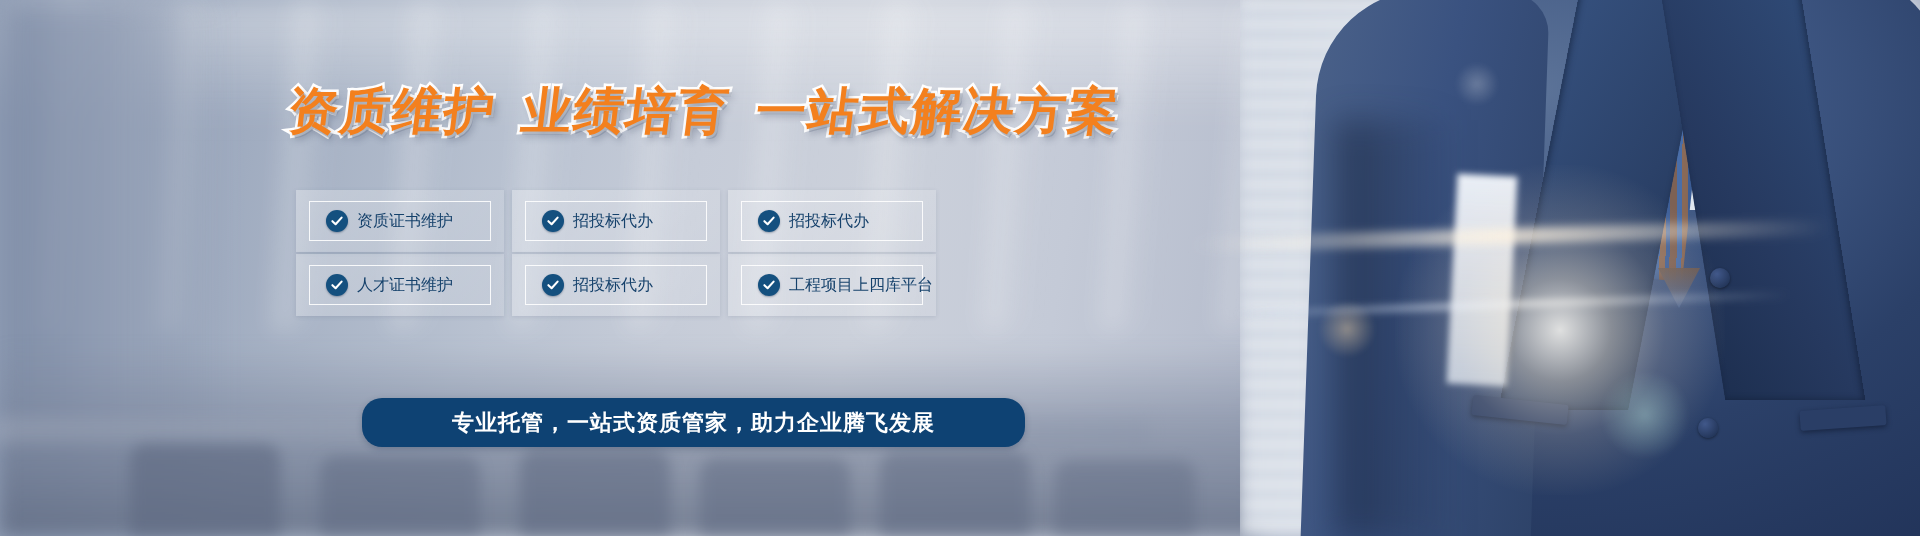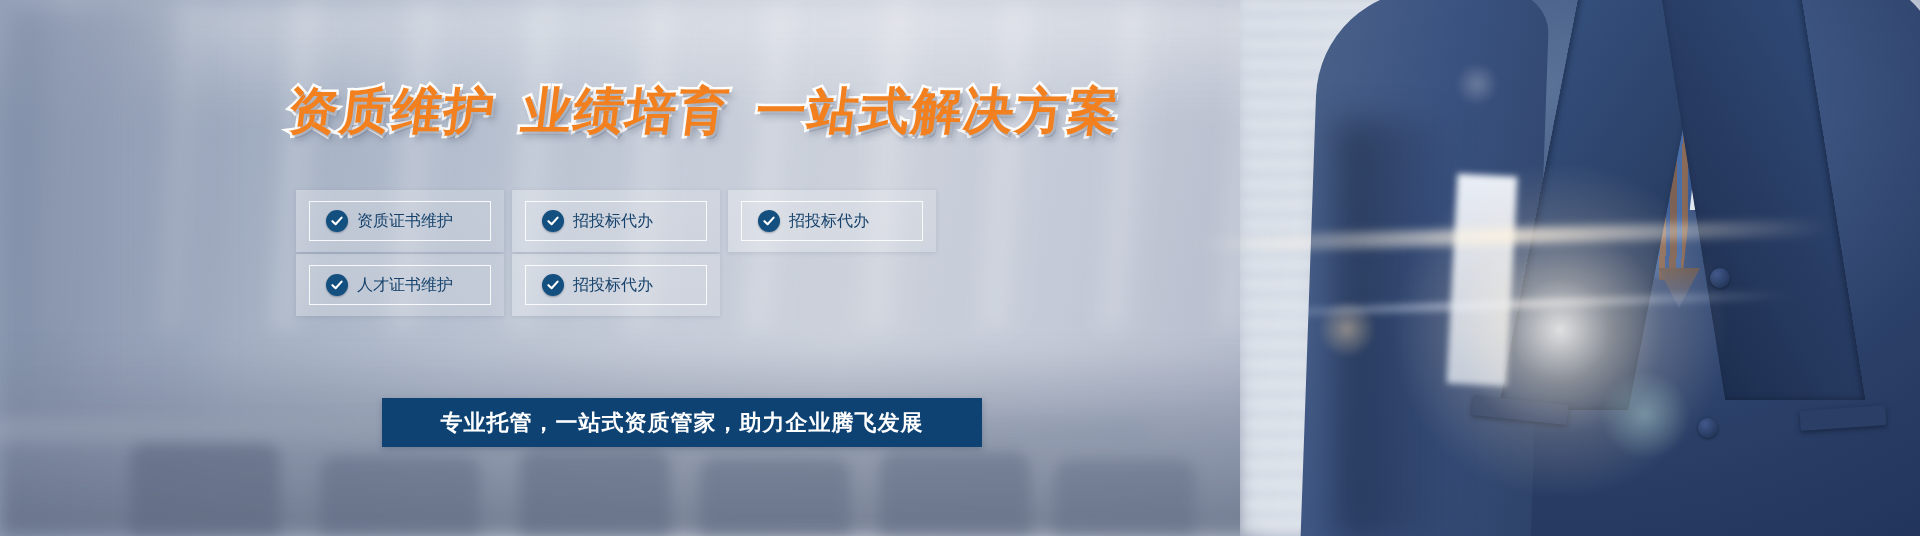--- a/index.html
+++ b/index.html
@@ -185,23 +185,24 @@
     display:flex;align-items:center;justify-content:center;
     flex:0 0 auto;margin-right:9px;
     box-shadow:0 1px 2px rgba(10,30,60,.35);
   }
   .check-icon svg{display:block;}
   .card-label{
     font-size:16px;color:#15416b;font-weight:500;white-space:nowrap;
     font-family:"DejaVu Sans","Liberation Sans",sans-serif;
   }
   .tagline-bar{
-    position:absolute;left:382px;top:398px;width:600px;height:49px;
+    position:absolute;left:362px;top:398px;width:663px;height:49px;
     background:#0e4273;display:flex;align-items:center;justify-content:center;
     box-shadow:0 2px 6px rgba(20,40,70,.25);
+    border-radius:20px;
   }
   .tagline-text{
     color:#ffffff;font-size:22px;letter-spacing:1px;font-weight:700;white-space:nowrap;
     font-family:"DejaVu Sans","Liberation Sans",sans-serif;
   }
 </style>
 </head>
 <body>
 
 <div id="banner">
@@ -300,20 +301,30 @@
         <div class="card">
           <div class="card-inner">
             <span class="check-icon">
               <svg width="14" height="14" viewBox="0 0 14 14">
                   <path d="M2.4 7.2 L5.6 10.2 L11.6 3.6" fill="none" stroke="#ffffff" stroke-width="2.1" stroke-linecap="round" stroke-linejoin="round"></path>
                 </svg>
             </span>
             <span class="card-label">招投标代办</span>
           </div>
         </div>
+        <div class="card">
+          <div class="card-inner">
+            <span class="check-icon">
+              <svg width="14" height="14" viewBox="0 0 14 14">
+                  <path d="M2.4 7.2 L5.6 10.2 L11.6 3.6" fill="none" stroke="#ffffff" stroke-width="2.1" stroke-linecap="round" stroke-linejoin="round"></path>
+                </svg>
+            </span>
+            <span class="card-label">工程项目上四库平台</span>
+          </div>
+        </div>
       </div>
 
     </div>
 
     <div class="tagline-bar">
       <span class="tagline-text">专业托管，一站式资质管家，助力企业腾飞发展</span>
     </div>
 
   </div>
 </div>

